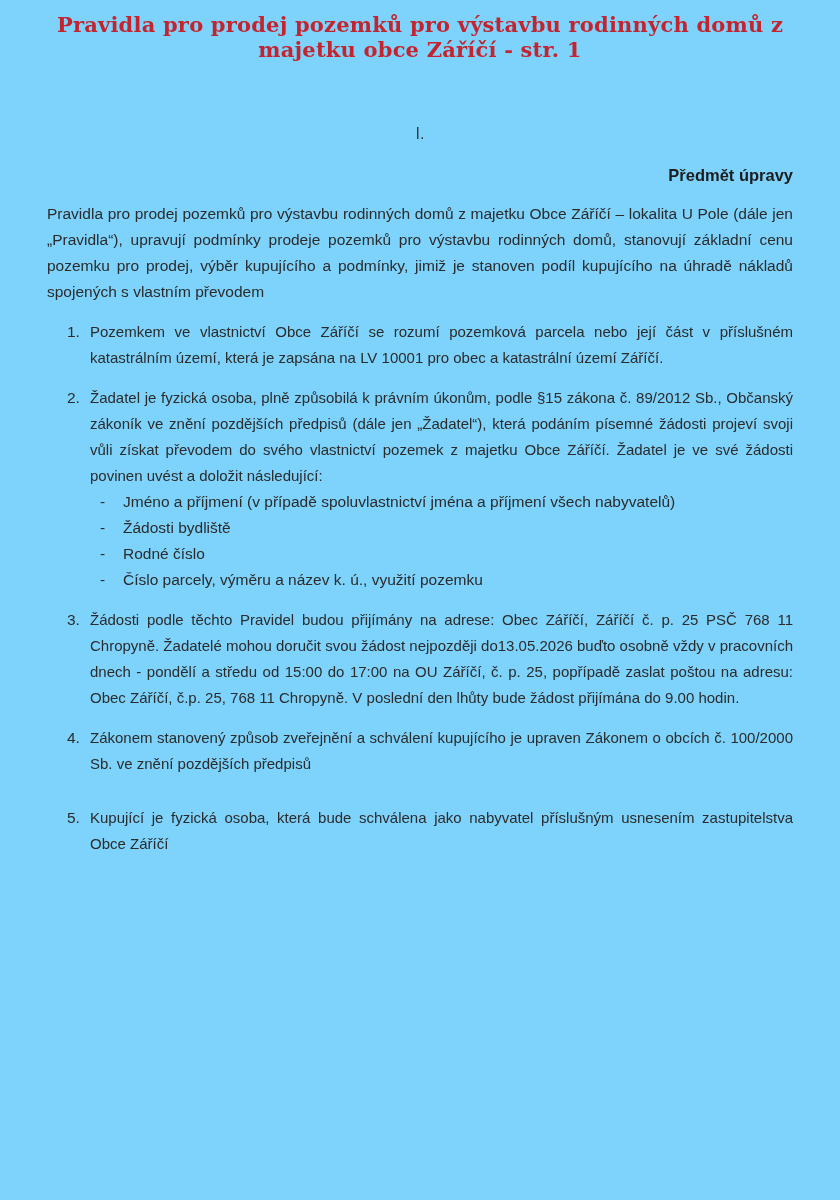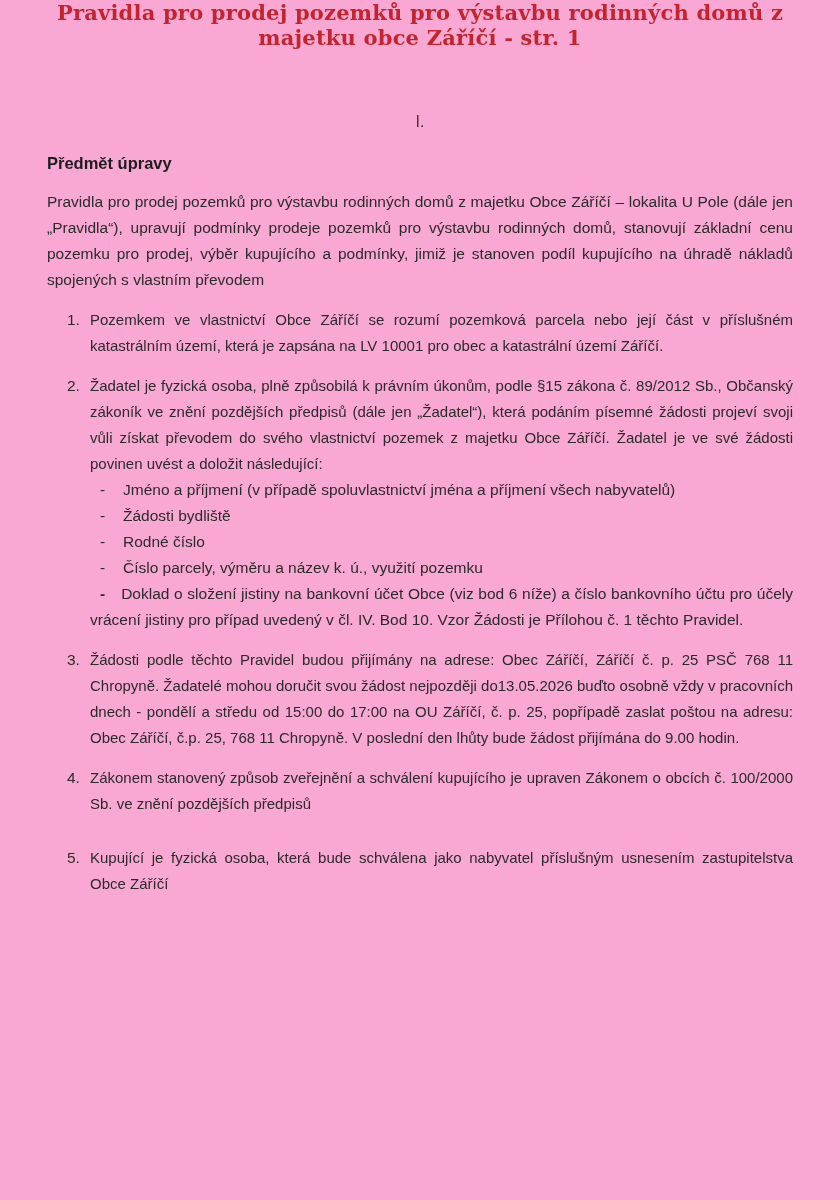--- a/index.html
+++ b/index.html
@@ -1,23 +1,23 @@
 <!DOCTYPE html>
 <html lang="cs"><head>
 <meta charset="utf-8">
 <style>
   html, body { margin: 0; padding: 0; background: #ffffff; }
   .page {
     position: relative;
     width: 840px;
     height: 1200px;
     margin: 0 auto;
-    background: #f9a8d4;
+    background: #7dd3fc;
     box-sizing: border-box;
-    padding: 0 47px 0 47px;
+    padding: 12px 47px 0 47px;
     font-family: "Liberation Sans", sans-serif;
     color: #2b2b2b;
     overflow: hidden;
   }
   
   .banner-title {
     font-family: "DejaVu Serif", "Liberation Serif", serif;
     font-weight: 700;
     font-size: 21px;
     line-height: 25px;
@@ -46,21 +46,21 @@
   .section-numeral {
     text-align: center;
     font-size: 16px;
     line-height: 20px;
     color: #3a3a3a;
     margin: 0;
   }
   .numeral-1 { margin-top: 62px; }
   .numeral-2 { margin-top: 42px; }
   .section-heading {
-    text-align: left;
+    text-align: right;
     font-size: 16.5px;
     font-weight: 700;
     color: #1d1d1d;
     line-height: 20px;
     margin: 21px 0 0 0;
   }
   .body-par {
     font-size: 15.5px;
     line-height: 26px;
     text-align: justify;
@@ -154,21 +154,20 @@
             <p class="dash-text">Žádosti bydliště</p>
           </div>
           <div class="dash-row">
             <span class="dash-marker">-</span>
             <p class="dash-text">Rodné číslo</p>
           </div>
           <div class="dash-row">
             <span class="dash-marker">-</span>
             <p class="dash-text">Číslo parcely, výměru a název k. ú., využití pozemku</p>
           </div>
-          <p class="hanging-bullet"><span class="bold-dash">-</span><span>Doklad o složení jistiny na bankovní účet Obce (viz bod 6 níže) a číslo bankovního účtu pro účely vrácení jistiny pro případ uvedený v čl. IV. Bod 10. Vzor Žádosti je  Přílohou č. 1 těchto Pravidel.</span></p>
         </div>
       </div>
     </div>
 
     <div class="term-item">
       <div class="item-number">3.</div>
       <div class="item-body">
         <p class="item-text">Žádosti podle těchto Pravidel budou přijímány na adrese: Obec Záříčí, Záříčí č. p. 25 PSČ 768 11 Chropyně. Žadatelé mohou doručit svou žádost nejpozději do13.05.2026 buďto osobně vždy v pracovních dnech - pondělí a středu od 15:00 do 17:00 na OU Záříčí, č. p. 25, popřípadě zaslat poštou na adresu: Obec Záříčí, č.p. 25, 768 11 Chropyně. V poslední den lhůty bude žádost přijímána do 9.00 hodin.</p>
       </div>
     </div>

